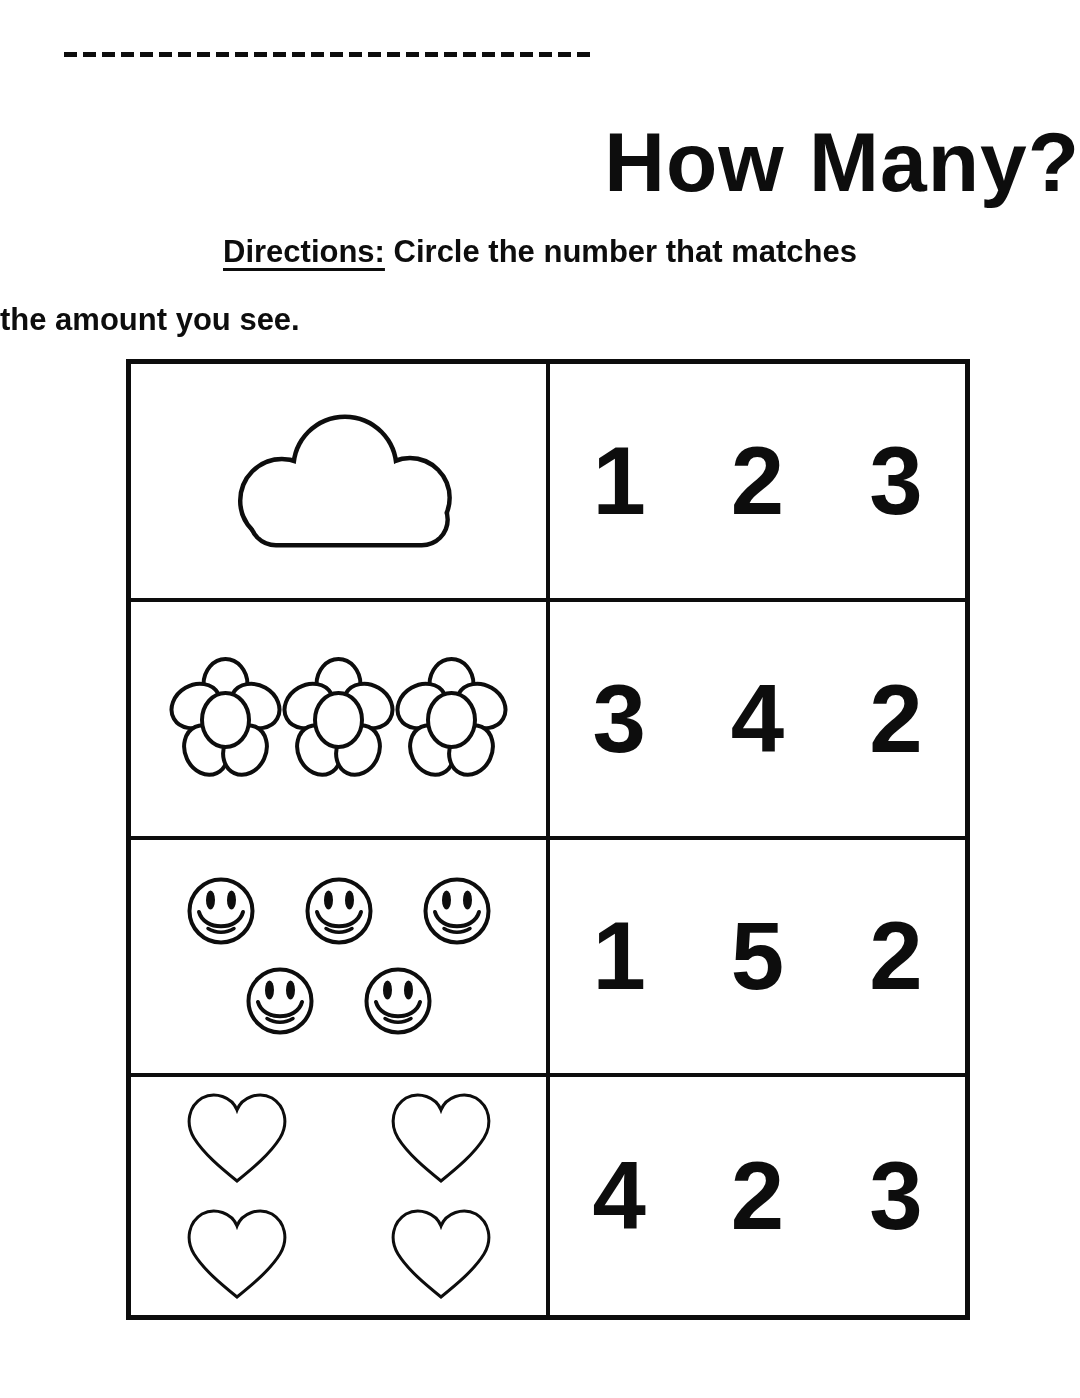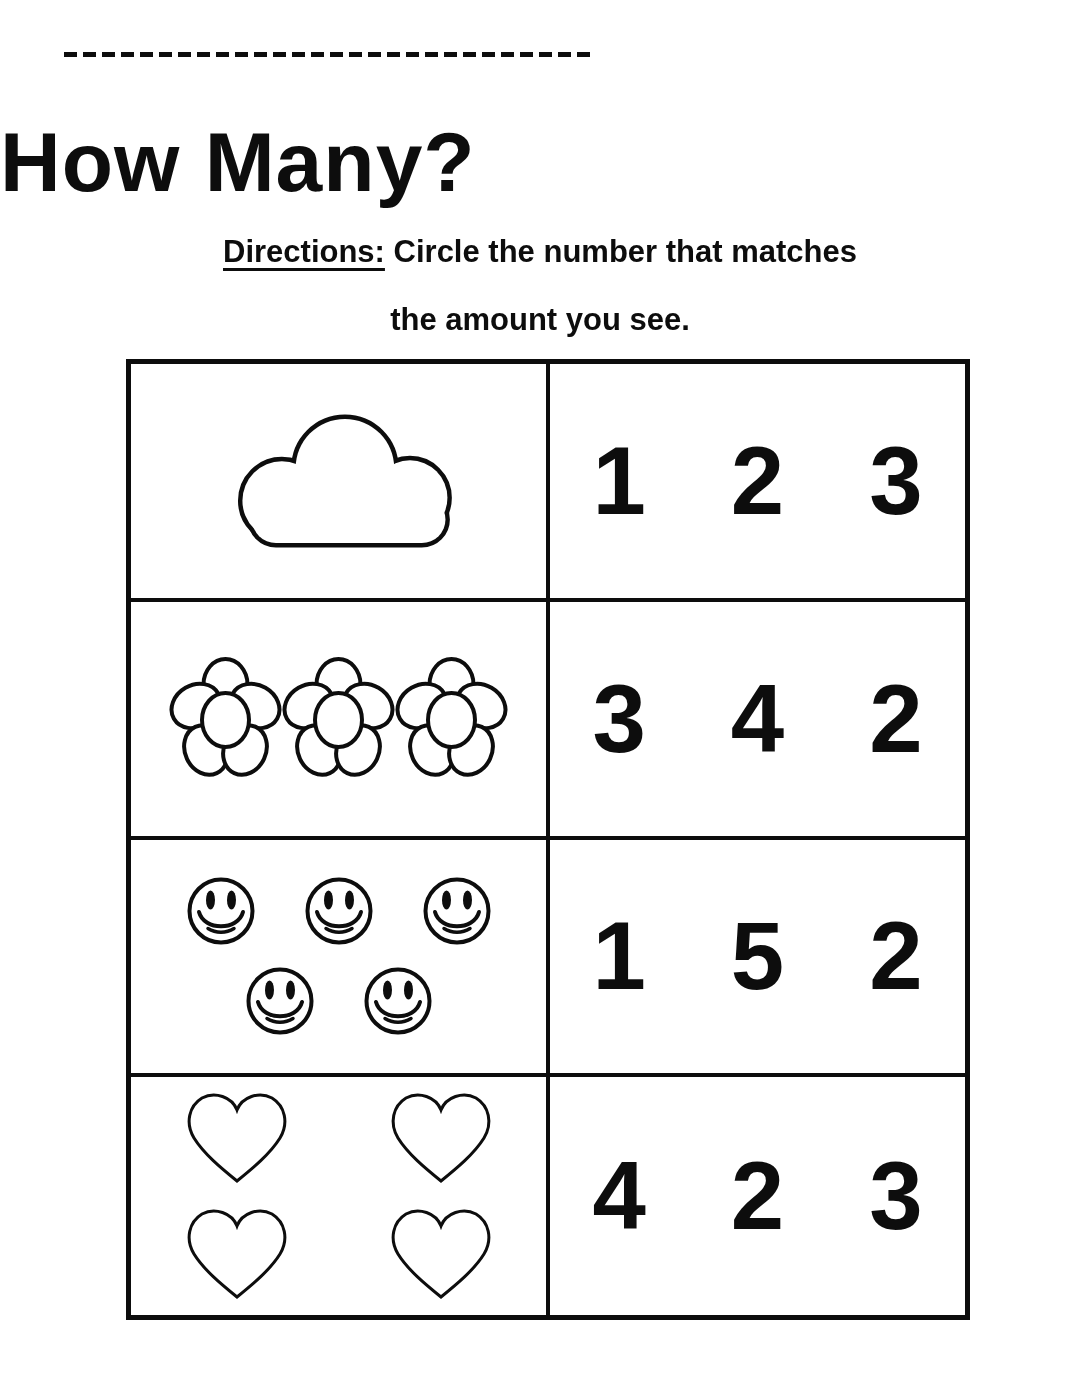--- a/index.html
+++ b/index.html
@@ -19,27 +19,27 @@
   }
   .name-label { font-size:44px; font-weight:bold; letter-spacing:1px; line-height:1.1; }
   .name-line {
     width:532px; height:5px; margin:0 0 6px 4px;
     background:repeating-linear-gradient(90deg, #0d0d0d 0 13px, transparent 13px 19px);
   }
 
   
   .title {
     position:absolute; top:114px; left:0; width:1080px;
-    text-align:left; font-size:84px; font-weight:bold; letter-spacing:1px;
+    text-align:right; font-size:84px; font-weight:bold; letter-spacing:1px;
   }
 
   
   .directions-1 { position:absolute; top:234px; left:0; width:1080px; text-align:center;
     font-size:31px; font-weight:bold; }
-  .directions-2 { position:absolute; top:302px; left:0; width:1080px; text-align:center;
+  .directions-2 { position:absolute; top:302px; left:0; width:1080px; 
     font-size:31px; font-weight:bold; }
   .dir-label { text-decoration:underline; text-decoration-thickness:3px; text-underline-offset:6px;margin-top:33px; }
 
   
   .worksheet {
     position:absolute; left:126px; top:359px;
     width:844px; height:961px; box-sizing:border-box;
     border:5px solid #0d0d0d;
     display:grid;
     grid-template-columns:419px 1fr;

